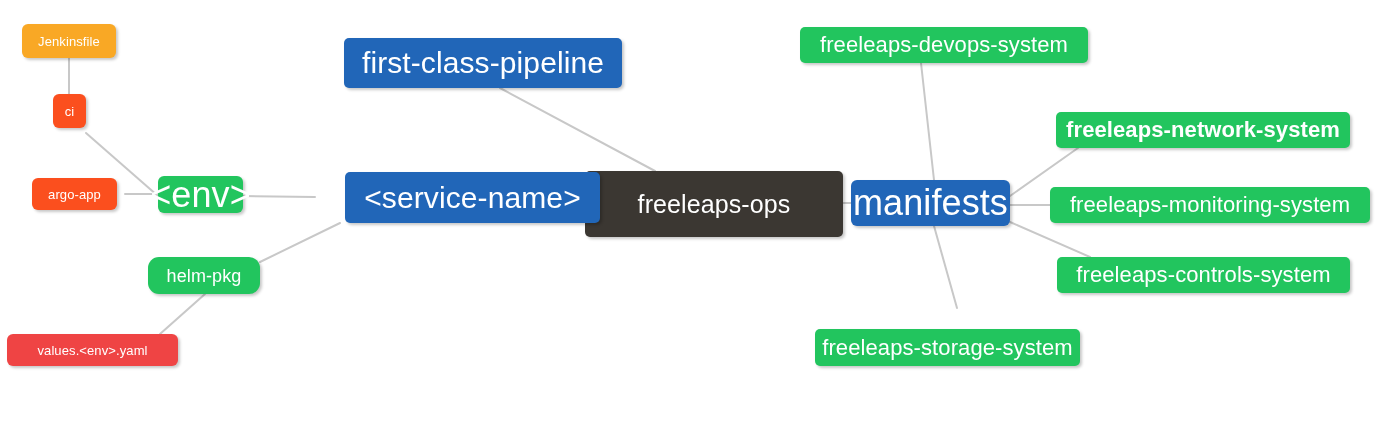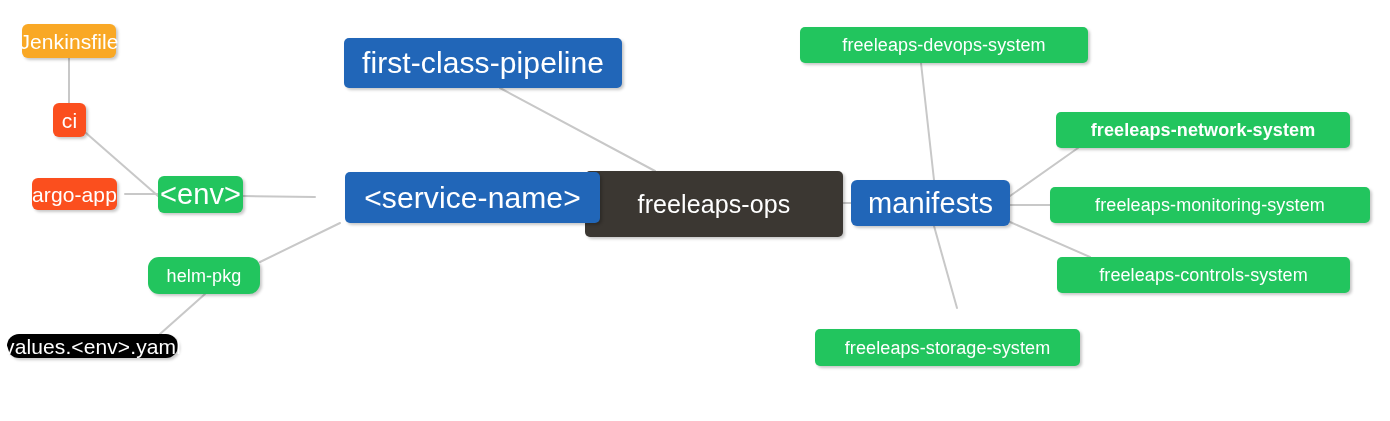--- a/index.html
+++ b/index.html
@@ -45,24 +45,24 @@
     box-shadow: 2px 2px 3px rgba(0,0,0,0.22);
     -webkit-font-smoothing: antialiased;
   }
   .node-label {
     display: block;
     white-space: nowrap;
   }
   
   .tier-root   { font-size: 25px; border-radius: 5px; }
   .tier-big    { font-size: 30px; border-radius: 5px; margin-left: 30px; }
-  .tier-mid    { font-size: 29px; border-radius: 6px; }
-  .tier-sys    { font-size: 18px; border-radius: 5px; }
+  .tier-mid    { font-size: 36px; border-radius: 6px; }
+  .tier-sys    { font-size: 22px; border-radius: 5px; }
   .tier-small  { font-size: 18px; border-radius: 6px; }
-  .tier-tiny   { font-size: 21px; border-radius: 6px; }
+  .tier-tiny   { font-size: 13px; border-radius: 6px; }
 </style>
 </head>
 <body>
 
 <div id="canvas">
   <svg id="edges" width="1390" height="421" viewBox="0 0 1390 421" xmlns="http://www.w3.org/2000/svg">
       <line x1="69" y1="58" x2="69" y2="103" stroke="#c8c8c8" stroke-width="2" stroke-linecap="round"></line>
       <line x1="86" y1="133" x2="158" y2="196" stroke="#c8c8c8" stroke-width="2" stroke-linecap="round"></line>
       <line x1="125" y1="194" x2="158" y2="194" stroke="#c8c8c8" stroke-width="2" stroke-linecap="round"></line>
       <line x1="243" y1="196" x2="315" y2="197" stroke="#c8c8c8" stroke-width="2" stroke-linecap="round"></line>
@@ -107,23 +107,23 @@
       </div>
       <div class="node tier-sys" style="left: 1057px; top: 257px; width: 293px; height: 36px; background: rgb(34, 197, 94);">
         <span class="node-label">freeleaps-controls-system</span>
       </div>
       <div class="node tier-sys" style="left: 815px; top: 308px; width: 265px; height: 37px; background: rgb(34, 197, 94); margin-top: 21px;">
         <span class="node-label">freeleaps-storage-system</span>
       </div>
       <div class="node tier-tiny" style="left: 22px; top: 24px; width: 94px; height: 34px; background: rgb(249, 168, 37);">
         <span class="node-label">Jenkinsfile</span>
       </div>
-      <div class="node tier-tiny" style="left: 53px; top: 103px; width: 33px; height: 34px; background: rgb(251, 79, 30);">
+      <div class="node tier-tiny" style="left: 53px; top: 94px; width: 33px; height: 34px; background: rgb(251, 79, 30);">
         <span class="node-label">ci</span>
       </div>
       <div class="node tier-tiny" style="left: 32px; top: 178px; width: 85px; height: 32px; background: rgb(251, 79, 30);">
         <span class="node-label">argo-app</span>
       </div>
-      <div class="node tier-tiny" style="left: 7px; top: 334px; width: 171px; height: 24px; background: #000000; border-radius: 14px;">
+      <div class="node tier-tiny" style="left: 7px; top: 334px; width: 171px; height: 32px; background: #ef4444;">
         <span class="node-label">values.&lt;env&gt;.yaml</span>
       </div>
     </div>
 </div>
 
 </body></html>

